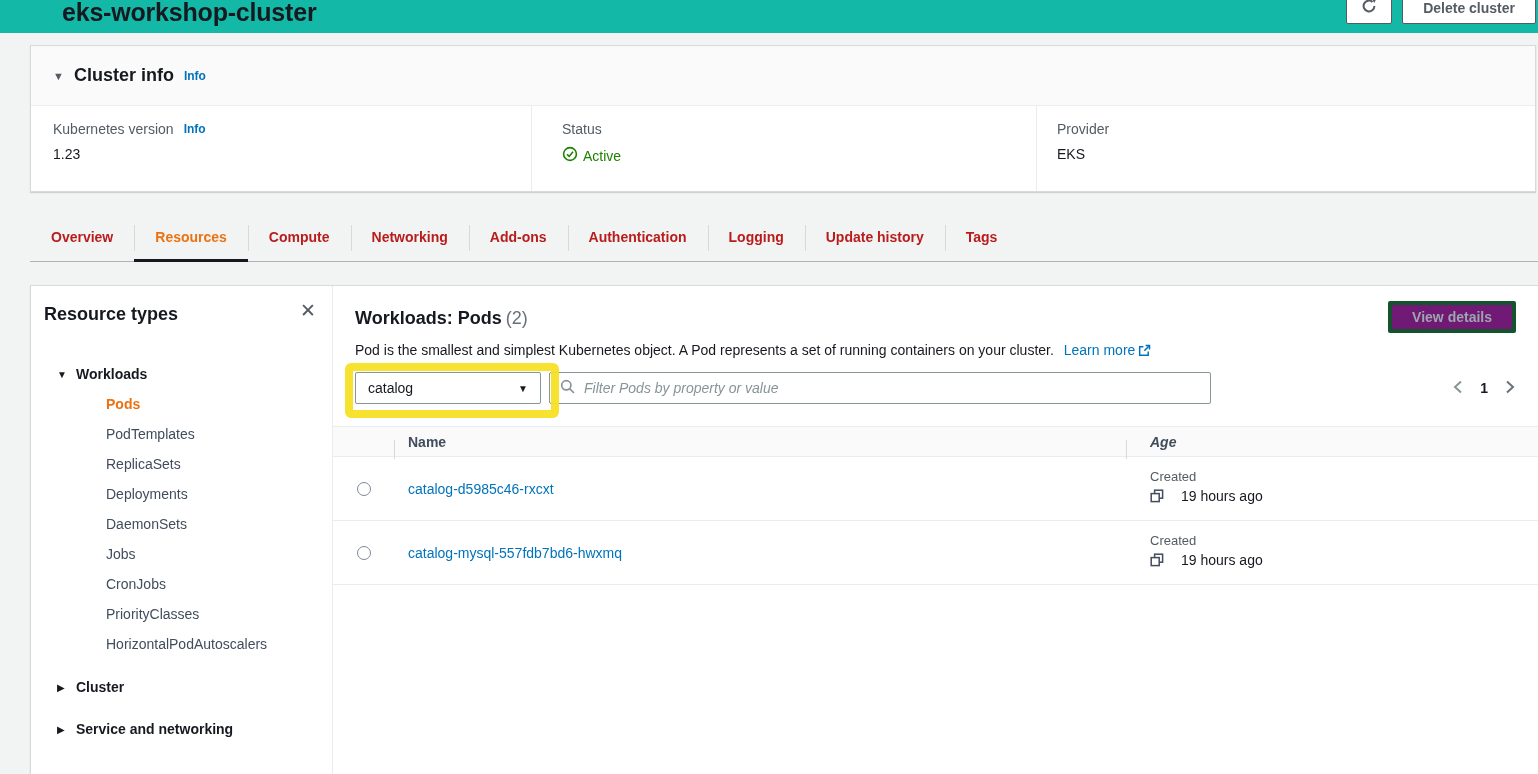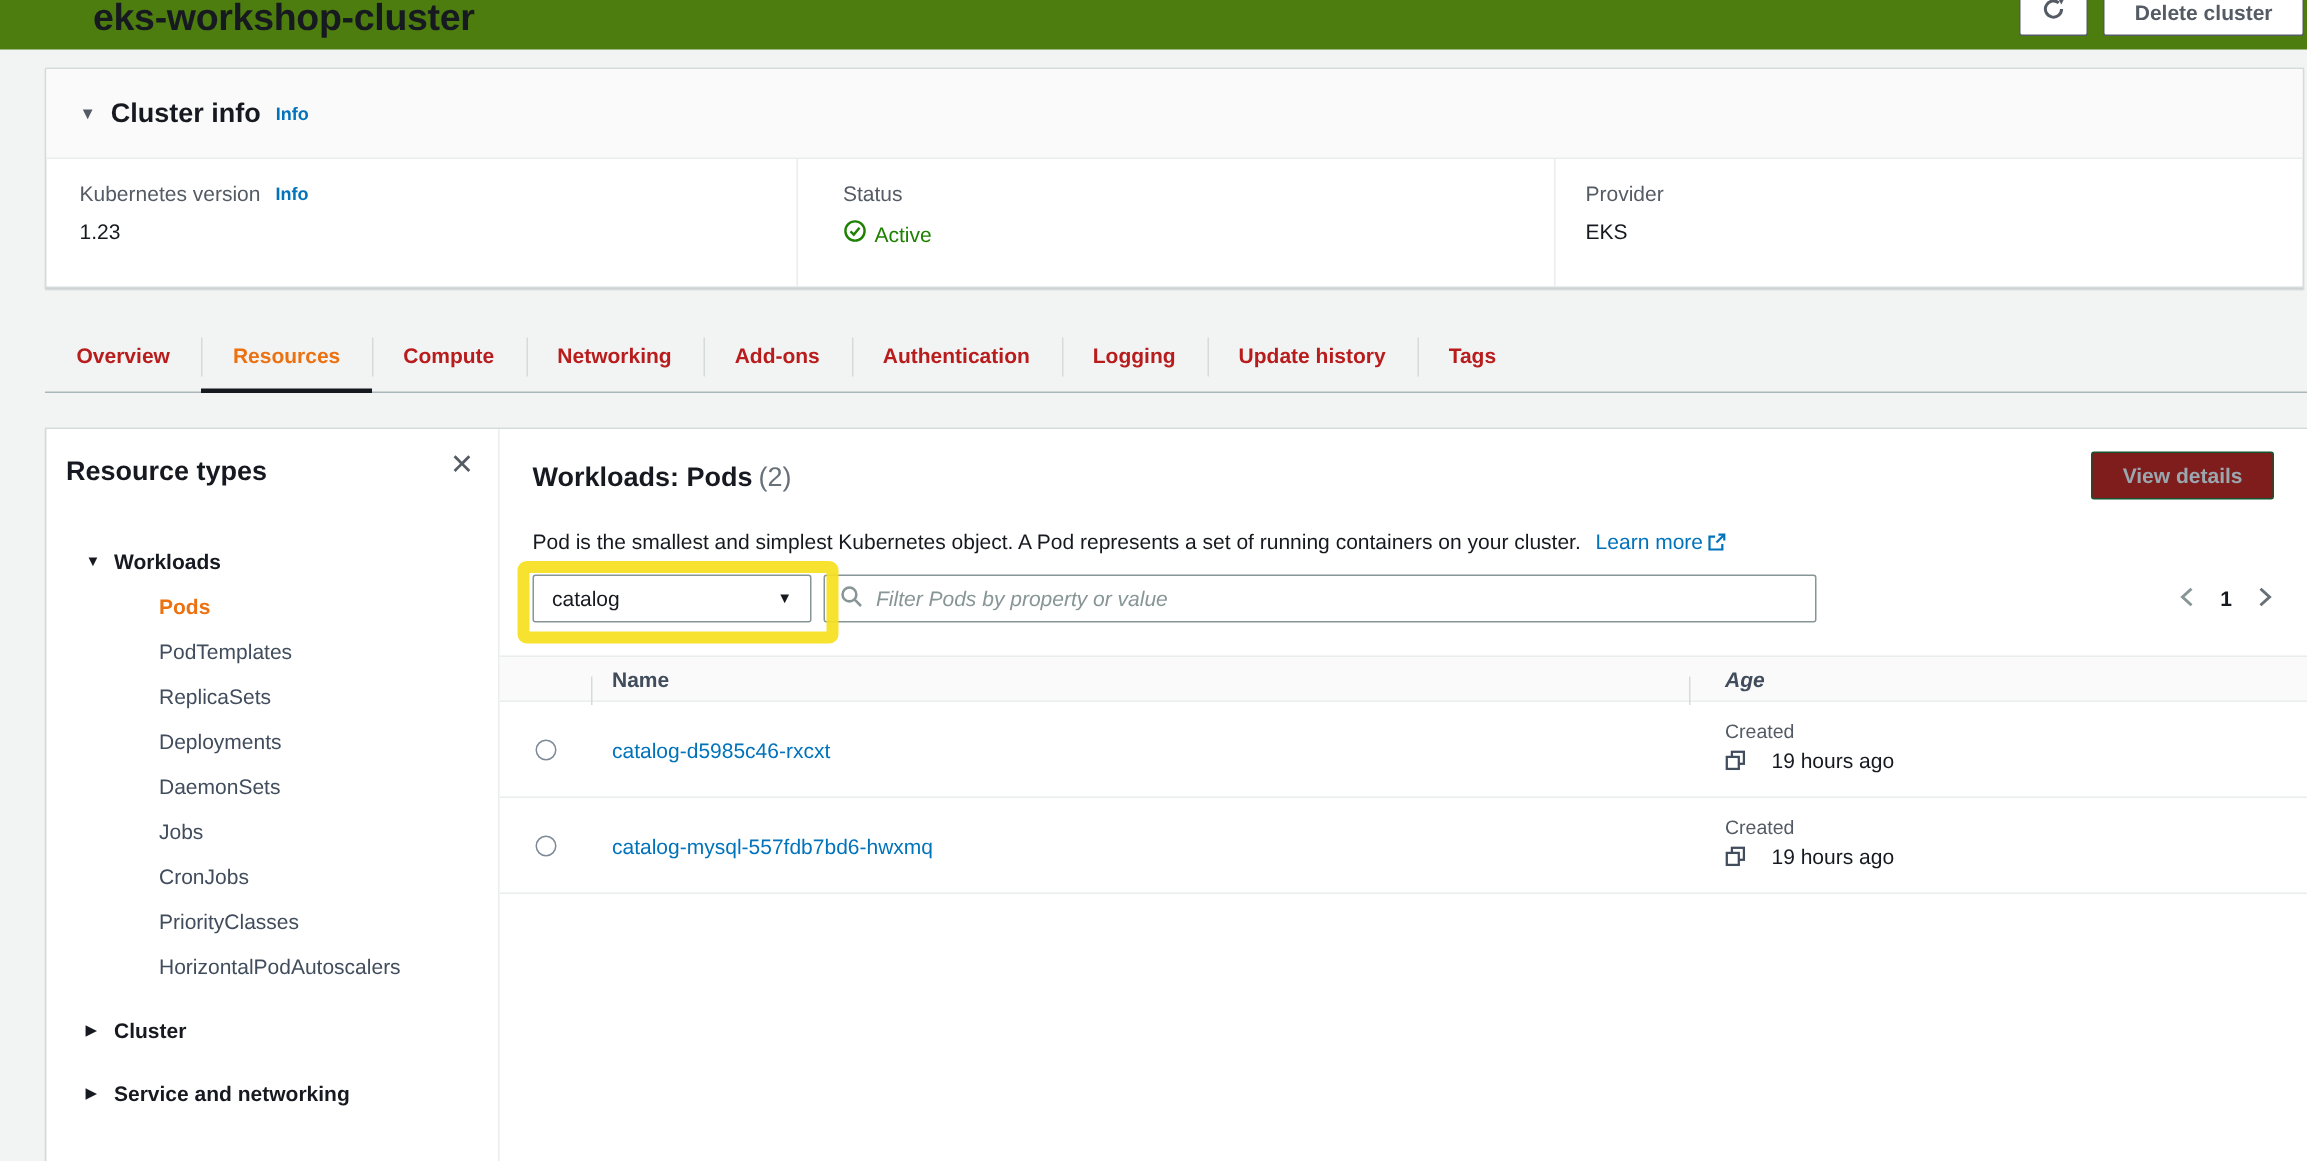--- a/index.html
+++ b/index.html
@@ -4,21 +4,21 @@
 <style>
   * { margin:0; padding:0; box-sizing:border-box; }
   html,body { width:1538px; height:774px; }
   body {
     position:relative; overflow:hidden;
     background:#f2f3f3;
     font-family:"Liberation Sans", sans-serif;
     color:#16191f; font-size:14px;
   }
   
-  .topbar { position:absolute; top:0; left:0; right:0; height:33px; background:#4d7c0f; }
+  .topbar { position:absolute; top:0; left:0; right:0; height:33px; background:#14b8a6; }
   .page-title { position:absolute; left:62px; top:-2px; font-size:25px; font-weight:700; color:#16191f; letter-spacing:-.2px; }
   .topbar-actions { position:absolute; top:-9px; right:2px; display:flex; gap:10px; }
   .btn { height:33px; background:#fff; border:1px solid #545b64; border-radius:2px;
          font-family:inherit; font-size:14px; font-weight:700; color:#545b64; cursor:pointer; }
   .btn-icon { width:46px; display:flex; align-items:center; justify-content:center; }
   .btn-delete { padding:0 20px; }
   
   .card { position:absolute; top:45px; left:30px; right:2px; background:#fff;
           border:1px solid #d5dbdb; box-shadow:0 1px 1px rgba(0,28,36,.15); }
   .card-header { height:60px; background:#fafafa; border-bottom:1px solid #eaeded;
@@ -59,23 +59,23 @@
   .tree-item { height:30px; line-height:30px; padding-left:62px; color:#414d5c; cursor:pointer; }
   .tree-item.selected { color:#ec7211; font-weight:700; }
   .tree-collapsed { margin-top:13px; }
   .tree-collapsed + .tree-collapsed { margin-top:12px; }
   
   .panel { flex:1; min-width:0; padding:15px 22px 0 22px; }
   .panel-head { display:flex; align-items:flex-start; justify-content:space-between; }
   .panel-title { font-size:18px; margin-top:7px; }
   .panel-title .t-bold { font-weight:700; }
   .panel-title .t-count { color:#687078; font-weight:400; margin-left:4px; }
-  .btn-disabled { height:32px; padding:0 20px; background:#7f1d1d; border:1px solid #14532d;
+  .btn-disabled { height:32px; padding:0 20px; background:#701a75; border:4px solid #14532d;
                   border-radius:2px; font-family:inherit; font-size:14px; font-weight:700; color:#9ba7ae; }
-  .panel-desc { margin-top:20px; font-size:14px; color:#16191f; }
+  .panel-desc { margin-top:9px; font-size:14px; color:#16191f; }
   .learn-more { color:#0073bb; text-decoration:none; margin-left:6px; font-weight:400; cursor:pointer; }
   .ext-icon { vertical-align:-2px; margin-left:3px; }
   
   .filter-row { margin-top:12px; display:flex; align-items:center; }
   .dd-wrap { position:relative; width:186px; flex:none; }
   .dropdown { width:186px; height:32px; background:#fff; border:1px solid #879596; border-radius:2px;
               display:flex; align-items:center; padding:0 12px; cursor:pointer; position:relative; z-index:3; }
   .dropdown-value { flex:1; color:#16191f; }
   .dropdown-caret { font-size:10px; color:#16191f; }
   .highlight { position:absolute; left:-10px; top:-9px; width:214px; height:55px;

